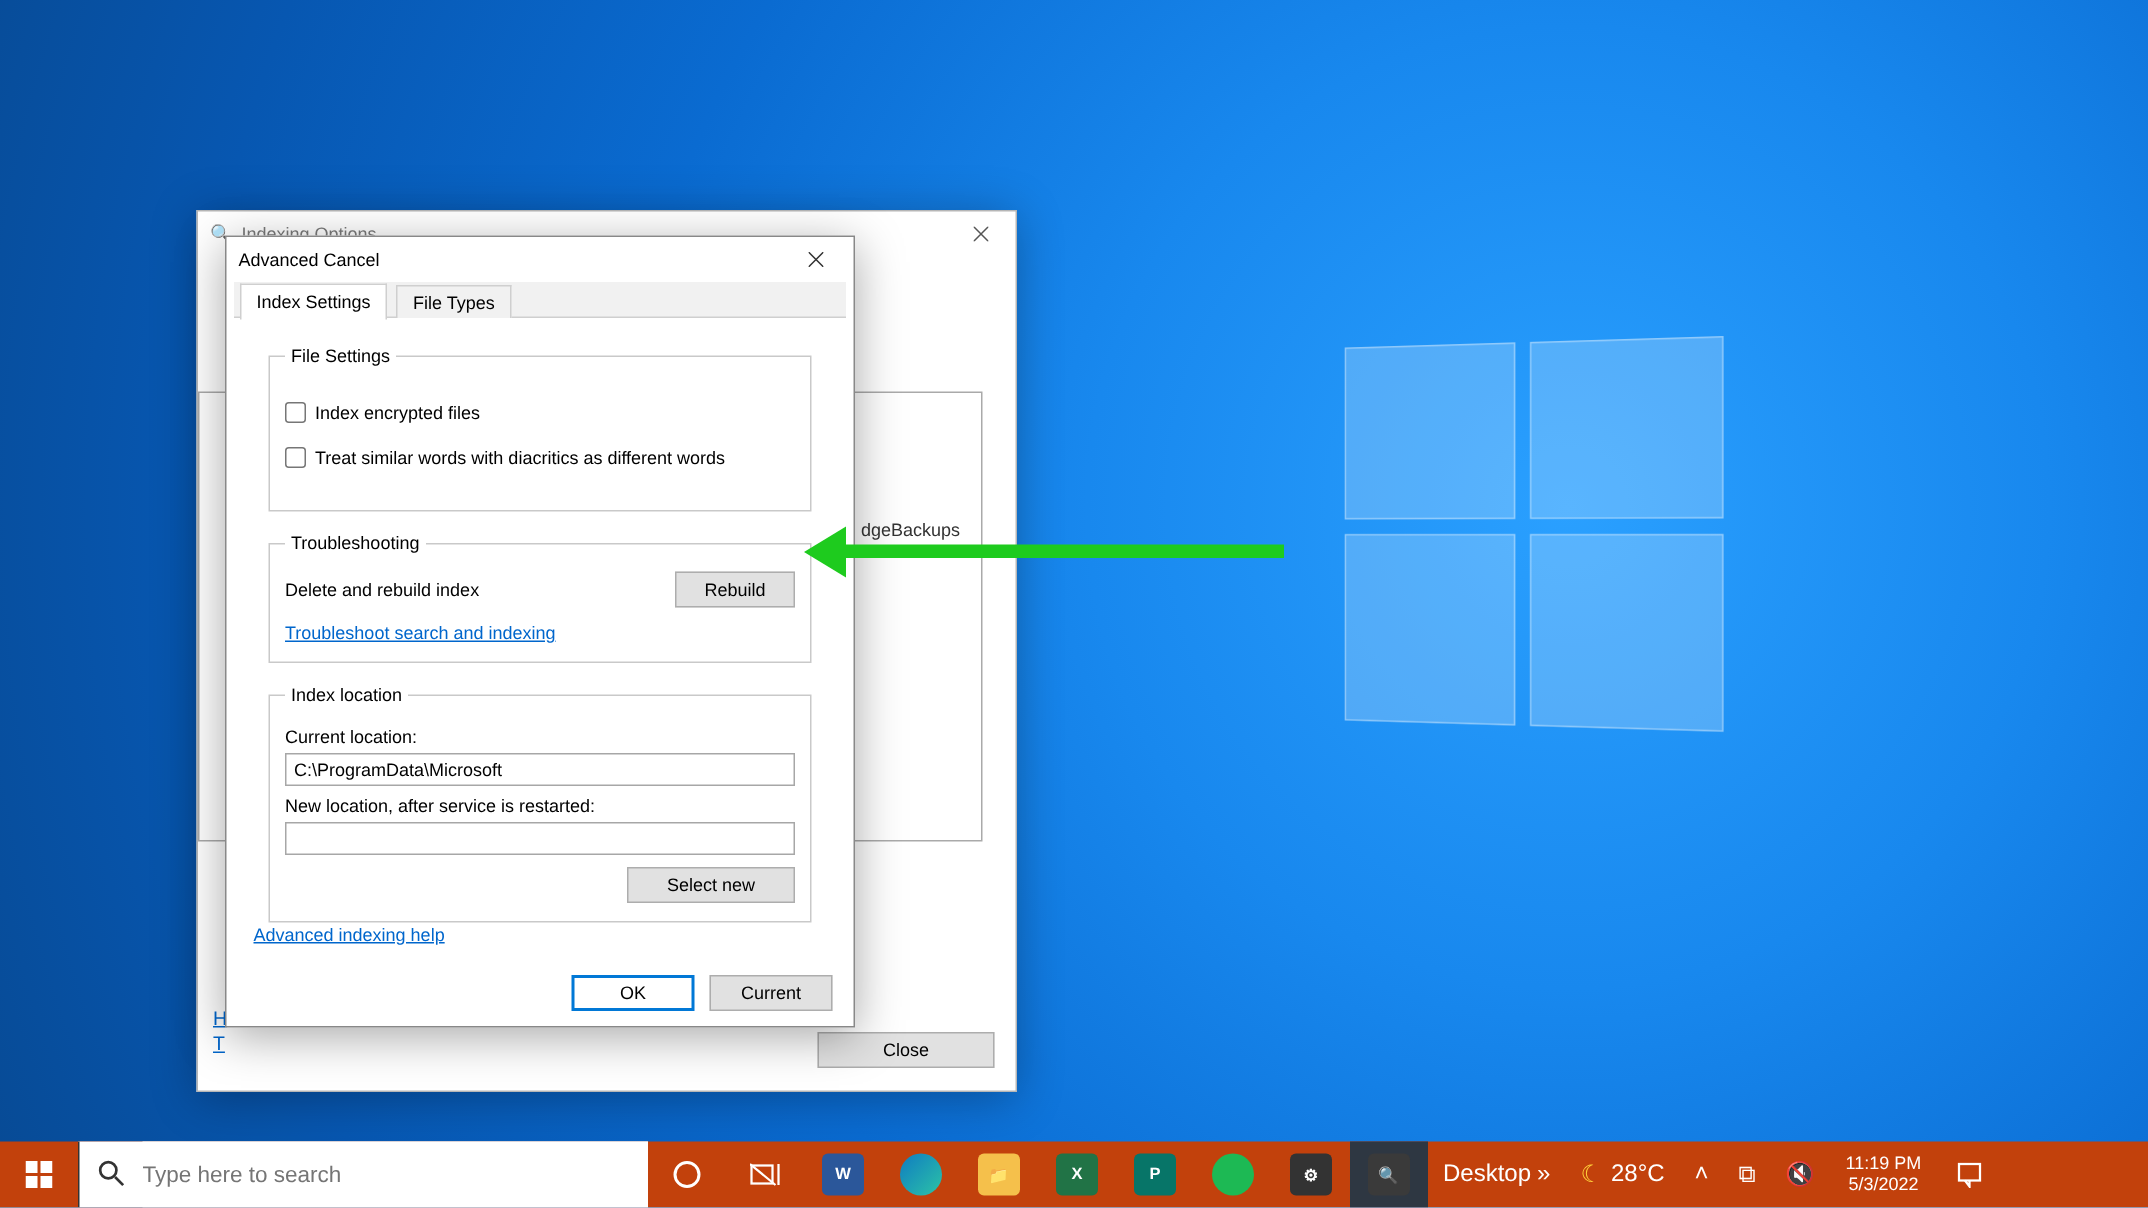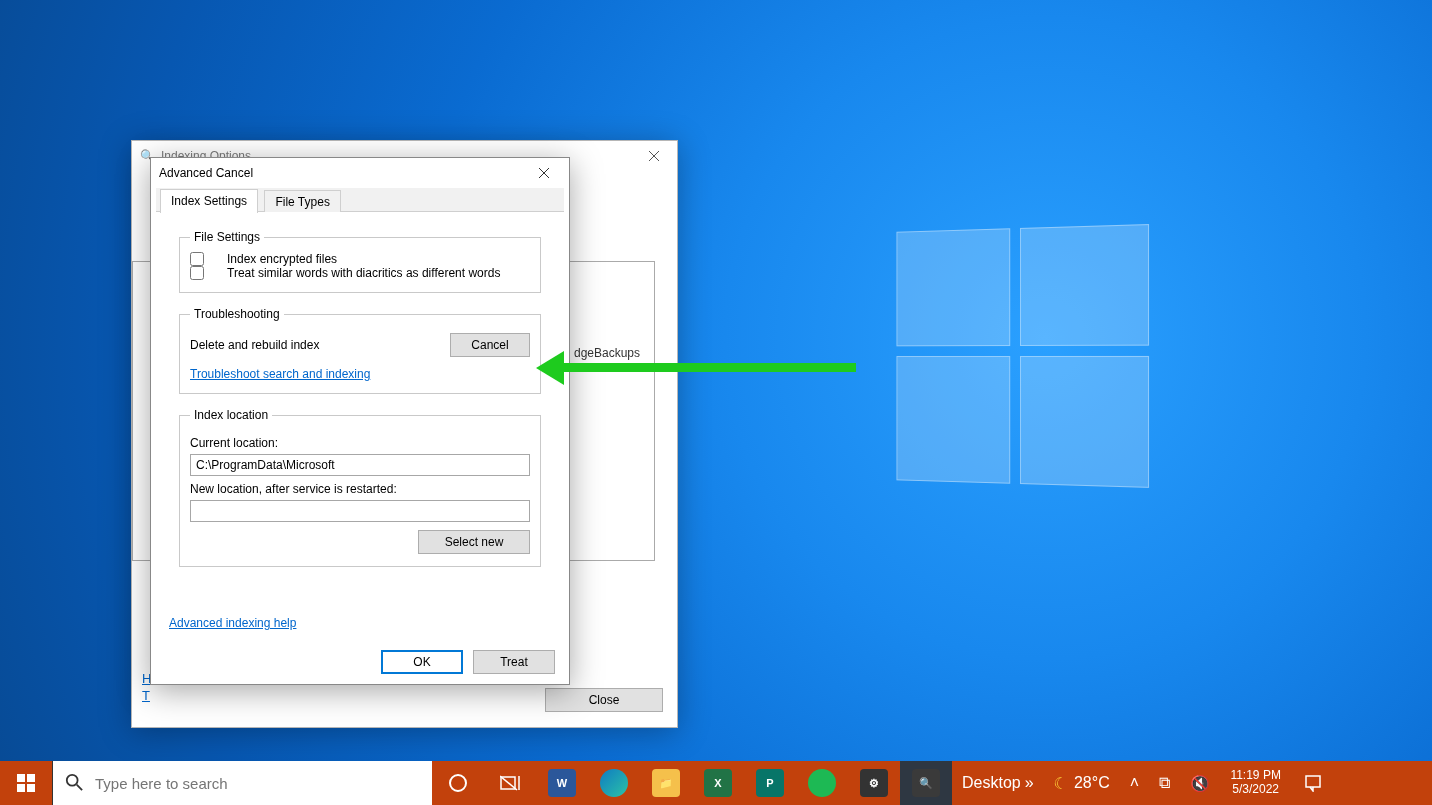--- a/index.html
+++ b/index.html
@@ -27,21 +27,21 @@
 .dialog{position:absolute;left:150px;top:157px;width:420px;height:528px;background:#fff;border:1px solid #888;box-shadow:0 6px 30px rgba(0,0,0,.35);}
 .dlg-titlebar{height:30px;display:flex;align-items:center;justify-content:space-between;padding:0 4px 0 8px;}
 .dlg-title{font-size:12px;}
 .dlg-close{width:42px;height:30px;display:flex;align-items:center;justify-content:center;color:#333;cursor:pointer;}
 .tabstrip{position:relative;height:24px;border-bottom:1px solid #cfcfcf;background:#f1f1f1;margin:0 5px;}
 .tab{display:inline-block;height:24px;line-height:22px;padding:0 10px;font-size:12px;border:1px solid #cfcfcf;border-bottom:none;background:#fff;margin-right:-1px;margin-left:4px;position:relative;top:1px;cursor:default;}
 .tab.inactive{background:#f1f1f1;top:2px;height:22px;}
 .panel{padding:8px 28px 10px;}
 fieldset{border:1px solid #c9c9c9;margin:10px 0 14px;padding:8px 10px 12px;}
 legend{font-size:12px;padding:0 4px;}
-.chkrow{display:flex;align-items:center;gap:23px;margin:0 0;}
+.chkrow{display:flex;align-items:center;gap:6px;margin:16px 0;}
 .chkrow input{width:14px;height:14px;}
 .trouble-row{display:flex;align-items:center;justify-content:space-between;margin:4px 0 10px;}
 button.win{height:24px;min-width:80px;padding:0 12px;border:1px solid #adadad;background:#e1e1e1;font:inherit;cursor:pointer;}
 button.win.primary{border:2px solid #0178d6;background:#fff;}
 a.link{color:#0066cc;text-decoration:underline;cursor:pointer;font-size:12px;}
 .txt{width:100%;height:22px;border:1px solid #a7a7a7;padding:0 5px;font:inherit;}
 .row-label{font-size:12px;margin:6px 0 4px;}
 .right{display:flex;justify-content:flex-end;}
 .dlg-buttons{position:absolute;left:0;right:0;bottom:10px;display:flex;justify-content:flex-end;gap:10px;padding:0 14px;}
 .adv-help{position:absolute;left:18px;bottom:54px;}
@@ -124,40 +124,40 @@
       <label class="chkrow">
         <input type="checkbox" style="">
         <span>Treat similar words with diacritics as different words</span>
       </label>
     </fieldset>
 
     <fieldset>
       <legend>Troubleshooting</legend>
       <div class="trouble-row">
         <span>Delete and rebuild index</span>
-        <button class="win">Cancel</button>
+        <button class="win">Rebuild</button>
       </div>
       <a class="link">Troubleshoot search and indexing</a>
     </fieldset>
 
     <fieldset>
       <legend>Index location</legend>
       <div class="row-label">Current location:</div>
       <input class="txt" readonly="" value="C:\ProgramData\Microsoft" style="">
       <div class="row-label">New location, after service is restarted:</div>
       <input class="txt" readonly="" value="" style="">
       <div class="right" style="margin-top:8px;">
         <button class="win" style="min-width:112px;">Select new</button>
       </div>
     </fieldset>
   </div>
   <a class="link adv-help">Advanced indexing help</a>
   <div class="dlg-buttons">
     <button class="win primary" style="min-width:82px;">OK</button>
-    <button class="win" style="min-width:82px;">Treat</button>
+    <button class="win" style="min-width:82px;">Current</button>
   </div>
 </div>
 
 <div class="arrow">
   <div class="arrow-line"></div>
   <div class="arrow-head"></div>
 </div>
 
 <div class="taskbar">
   <div class="start-btn">

